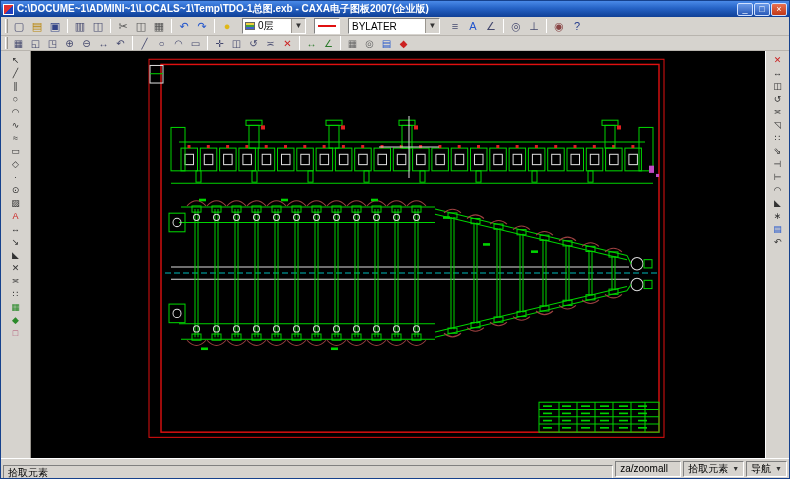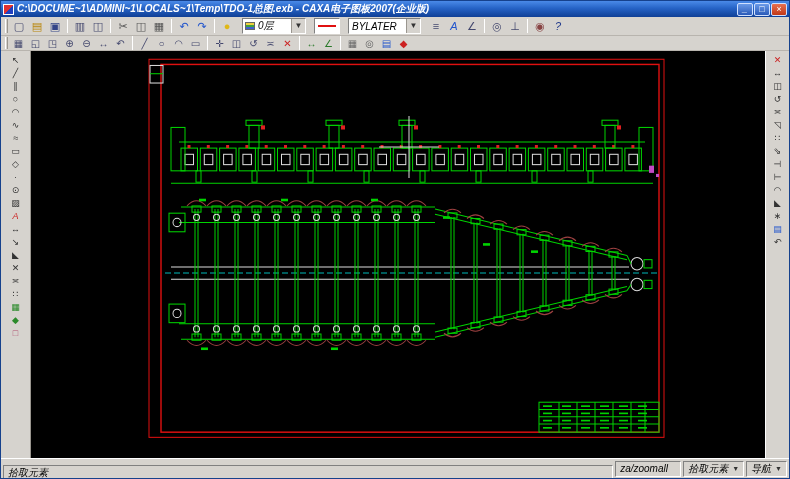--- a/index.html
+++ b/index.html
@@ -4,21 +4,20 @@
 <style>
   * { box-sizing: border-box; margin: 0; padding: 0; }
   body { font-family: "Liberation Sans", "DejaVu Sans", sans-serif; background:#000; }
   .window {
     width: 790px; height: 479px;
     border: 1px solid #16418c;
     background: #d6d3ce;
     display: flex; flex-direction: column;
     overflow: hidden;
     font-size: 11px;
-    font-style: italic;
   }
   
   .titlebar {
     height: 16px; flex: none;
     background: linear-gradient(180deg, #4a8ae8 0%, #2663c6 45%, #0f3f96 100%);
     display: flex; align-items: center;
     padding: 0 2px; color: #fff;
   }
   .app-icon { width: 11px; height: 11px; flex: none; margin-right: 3px;
     background: linear-gradient(135deg,#e03030 0 50%, #2040c0 50% 100%); border:1px solid #fff; }
@@ -129,21 +128,21 @@
 
     </span>
     <div class="combo" style="width:64px">
       <span class="layer-ico"></span>
       <span class="val">0层</span>
       <span class="drop">▼</span>
     </div>
     <div class="color-btn">
       <div class="color-line"></div>
     </div>
-    <div class="combo" style="width:73px">
+    <div class="combo" style="width:92px">
       <span class="val">BYLATER</span>
       <span class="drop">▼</span>
     </div>
     <span style="display:flex;align-items:center;">
 
         <span class="tbtn" style="color: rgb(68, 72, 110);">≡</span>
 
         <span class="tbtn" style="color: rgb(34, 85, 204);">A</span>
 
         <span class="tbtn" style="color: rgb(68, 72, 110);">∠</span>

